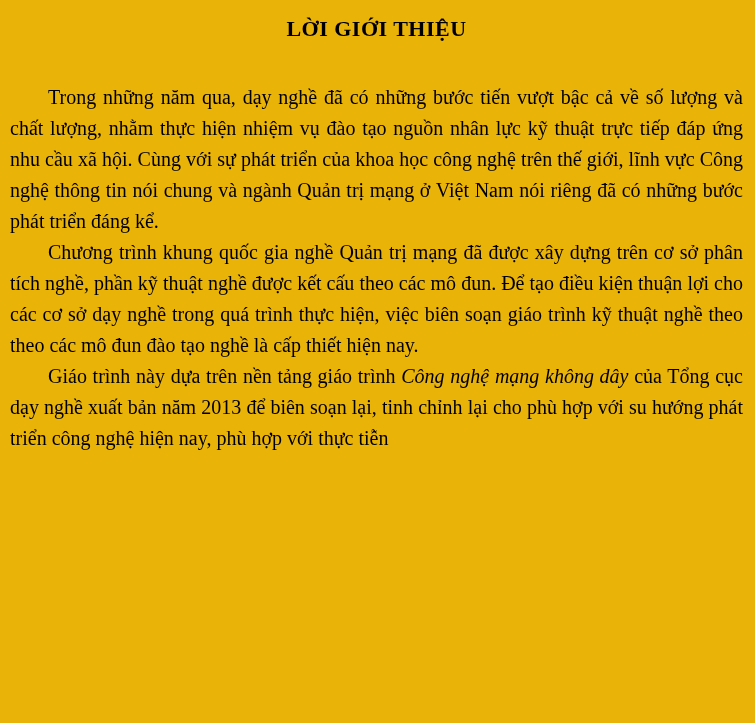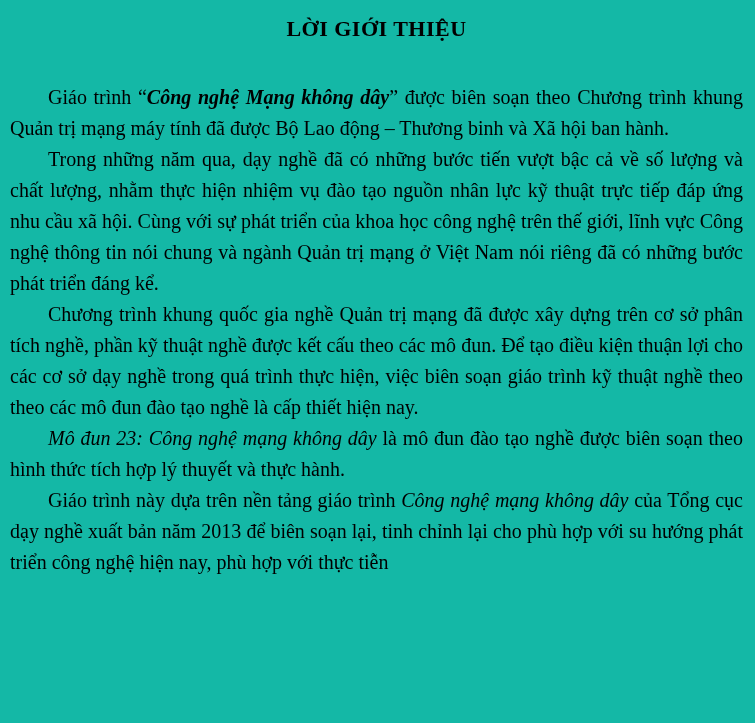--- a/index.html
+++ b/index.html
@@ -2,21 +2,21 @@
 <html><head>
 <meta charset="utf-8">
 <style>
   * { margin: 0; padding: 0; box-sizing: border-box; }
   html, body {
     background: #ffffff;
   }
   .page {
     width: 755px;
     height: 723px;
-    background: #14b8a6;
+    background: #eab308;
     color: #000000;
     font-family: "Liberation Serif", "DejaVu Serif", serif;
     font-size: 20px;
     line-height: 31px;
     padding: 0 12px 0 10px;
     overflow: hidden;
   }
   .doc-title {
     font-size: 22px;
     font-weight: bold;
@@ -36,19 +36,17 @@
   .seg-normal { font-style: normal; font-weight: normal; }
   .seg-italic { font-style: italic; font-weight: normal; }
   .seg-bold-italic { font-style: italic; font-weight: bold; }
 </style>
 </head>
 <body>
 
 <div class="page">
   <div class="doc-title">LỜI GIỚI THIỆU</div>
   <div class="doc-body">
-      <p><span class="seg-normal">Giáo trình “</span><span class="seg-bold-italic">Công nghệ Mạng không dây</span><span class="seg-normal">” được biên soạn theo Chương trình khung Quản trị mạng máy tính đã được Bộ Lao động – Thương binh và Xã hội ban hành.</span></p>
       <p><span class="seg-normal">Trong những năm qua, dạy nghề đã có những bước tiến vượt bậc cả về số lượng và chất lượng, nhằm thực hiện nhiệm vụ đào tạo nguồn nhân lực kỹ thuật trực tiếp đáp ứng nhu cầu xã hội. Cùng với sự phát triển của khoa học công nghệ trên thế giới, lĩnh vực Công nghệ thông tin nói chung và ngành Quản trị mạng ở Việt Nam nói riêng đã có những bước phát triển đáng kể.</span></p>
       <p><span class="seg-normal">Chương trình khung quốc gia nghề Quản trị mạng đã được xây dựng trên cơ sở phân tích nghề, phần kỹ thuật nghề được kết cấu theo các mô đun. Để tạo điều kiện thuận lợi cho các cơ sở dạy nghề trong quá trình thực hiện, việc biên soạn giáo trình kỹ thuật nghề theo theo các mô đun đào tạo nghề là cấp thiết hiện nay.</span></p>
-      <p><span class="seg-italic">Mô đun 23: Công nghệ mạng không dây</span><span class="seg-normal"> là mô đun đào tạo nghề được biên soạn theo hình thức tích hợp lý thuyết và thực hành.</span></p>
       <p><span class="seg-normal">Giáo trình này dựa trên nền tảng giáo trình </span><span class="seg-italic">Công nghệ mạng không dây</span><span class="seg-normal"> của Tổng cục dạy nghề xuất bản năm 2013 để biên soạn lại, tinh chỉnh lại cho phù hợp với su hướng phát triển công nghệ hiện nay, phù hợp với thực tiễn</span></p>
     </div>
 </div>
 
 </body></html>

